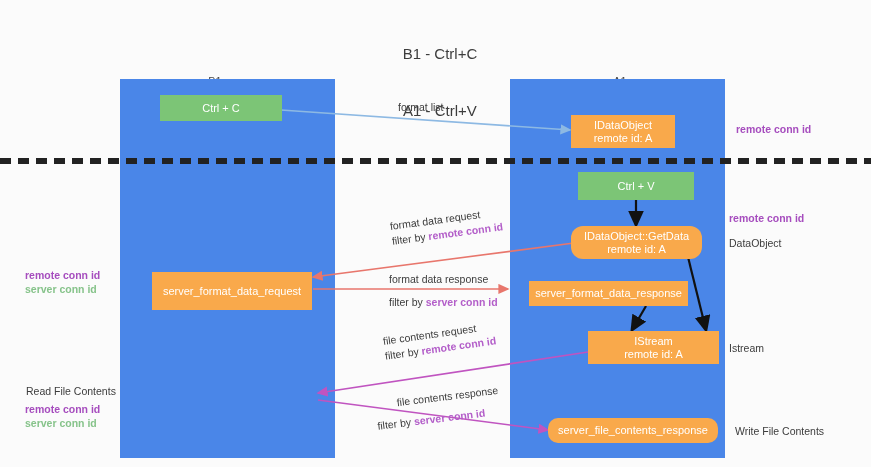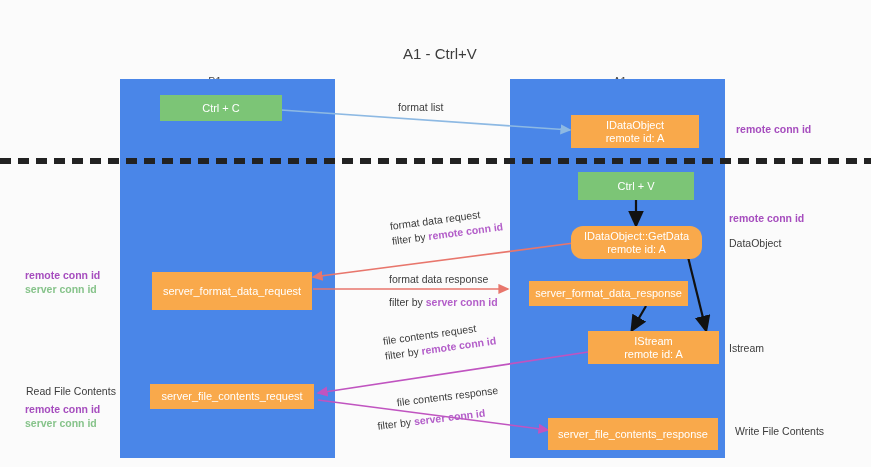--- a/index.html
+++ b/index.html
@@ -85,20 +85,21 @@
     height: 467px;
     pointer-events: none;
   }
 </style>
 </head>
 <body>
 
 <div id="canvas">
 
   <div class="title" style="left:330px; top:6px; width:220px;">
+    <div>B1 - Ctrl+C</div>
     <div>A1 - Ctrl+V</div>
   </div>
 
   <div class="lane-header" style="left:145px; top:49px; width:140px;">
     <div>B1</div>
     <div>connection</div>
   </div>
   <div class="lane-header" style="left:550px; top:49px; width:140px;">
     <div>A1</div>
     <div>remote</div>
@@ -139,21 +140,21 @@
 
     <line x1="588" y1="352" x2="318" y2="393" stroke="#c054c0" stroke-width="1.6" marker-end="url(#ah-mag)"></line>
 
     <line x1="318" y1="400" x2="548" y2="430" stroke="#c054c0" stroke-width="1.6" marker-end="url(#ah-mag)"></line>
   </svg>
 
   <div class="node green" style="left:160px; top:95px; width:122px; height:26px;">
     <div>Ctrl + C</div>
   </div>
 
-  <div class="node orange" style="left:571px; top:115px; width:128px; height:33px;">
+  <div class="node orange" style="left:571px; top:115px; width:104px; height:33px;">
     <div>IDataObject</div>
     <div class="l2">remote id: A</div>
   </div>
 
   <div class="node green" style="left:578px; top:172px; width:116px; height:28px;">
     <div>Ctrl + V</div>
   </div>
 
   <div class="node orange" style="left:571px; top:226px; width:131px; height:33px;border-radius:12px;">
     <div>IDataObject::GetData</div>
@@ -166,25 +167,22 @@
 
   <div class="node orange" style="left:512px; top:281px; width:159px; height:25px;margin-left:17px;">
     <div>server_format_data_response</div>
   </div>
 
   <div class="node orange" style="left:588px; top:331px; width:131px; height:33px;">
     <div>IStream</div>
     <div class="l2">remote id: A</div>
   </div>
 
-  <div class="node orange" style="left:150px; top:384px; width:164px; height:25px;">
-    <div>server_file_contents_request</div>
-  </div>
-
-  <div class="node orange" style="left:548px; top:418px; width:170px; height:32px;">
+
+  <div class="node orange" style="left:548px; top:418px; width:170px; height:25px;border-radius:10px;">
     <div>server_file_contents_response</div>
   </div>
 
   <div class="ann" style="left:398px; top:100px;">
     <span>format list</span>
   </div>
 
   <div class="ann" style="left:389px; top:219px; transform:rotate(-7.5deg); transform-origin:left top;">
     <div>format data request</div>
     <div>

